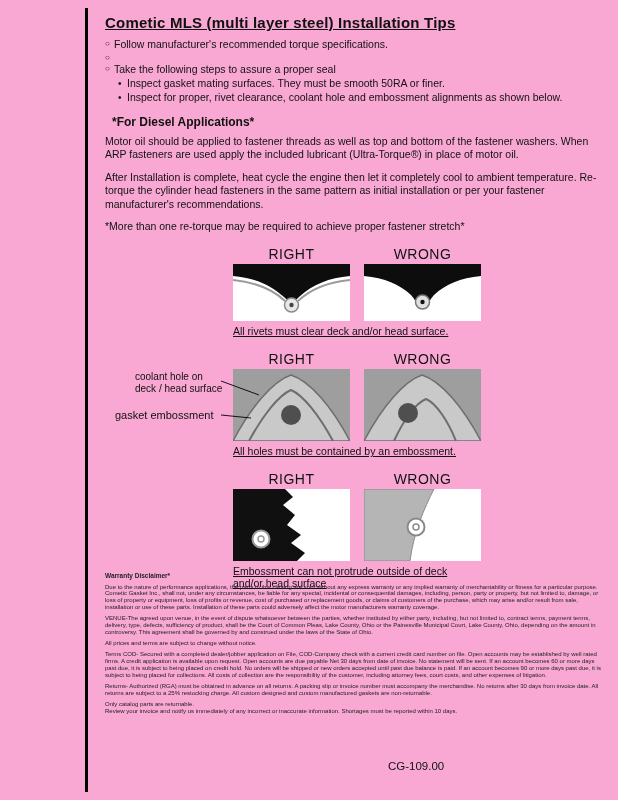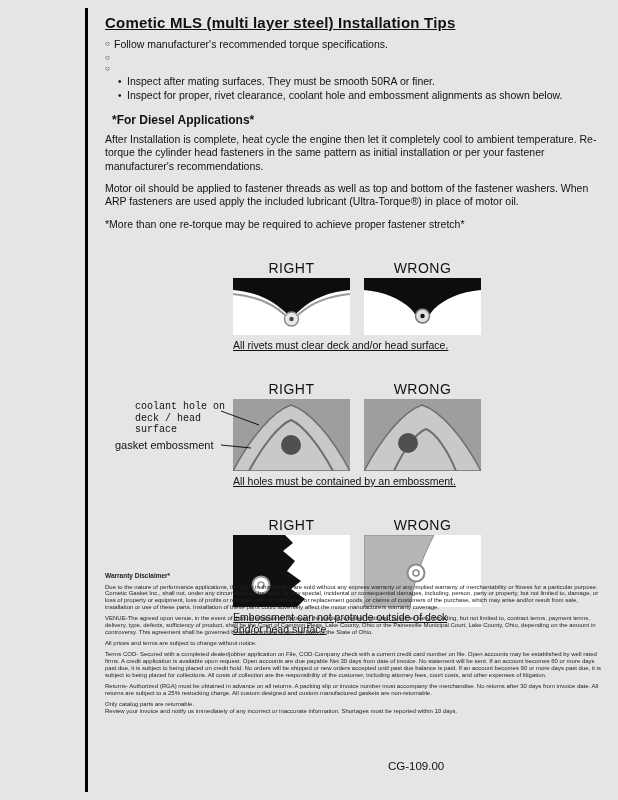--- a/index.html
+++ b/index.html
@@ -1,34 +1,34 @@
 <!DOCTYPE html>
 <html><head>
 <meta charset="utf-8">
 <style>
   html,body{margin:0;padding:0;background:#fff;}
-  .page{position:relative;width:618px;height:800px;background:#e5e5e5;overflow:hidden;
+  .page{position:relative;width:618px;height:800px;background:#f9a8d4;overflow:hidden;
         font-family:"Liberation Sans",sans-serif;color:#111;}
   .left-rule{position:absolute;left:85px;top:8px;width:3px;height:784px;background:#000;}
   .content{position:absolute;left:105px;top:14px;width:500px;}
   .title{font-size:15px;font-weight:bold;text-decoration:underline;margin:0 0 7px 0;letter-spacing:.2px;}
   .bullet-row{display:flex;font-size:10.5px;line-height:1.32;}
   .bullet-row .marker{width:9px;flex:0 0 9px;font-size:8px;padding-top:1px;}
   .bullet-row.l2{margin-left:13px;}
   .bullet-row.l2 .marker{font-size:10px;padding-top:0;}
   .diesel-heading{font-weight:bold;font-size:12px;margin:10px 7px 6px;}
   .para{font-size:10.5px;line-height:1.28;margin:0 0 9px;width:494px;}
   .note{font-size:10.5px;margin:8px 0 12px;}
-  .figure-block{margin-left:128px;width:248px;margin-top:30px;position:relative;}
+  .figure-block{margin-left:128px;width:248px;margin-top:14px;position:relative;}
   .fig-headers{display:flex;gap:14px;}
   .fig-headers span{width:117px;text-align:center;font-size:14px;letter-spacing:.5px;}
   .fig-images{display:flex;gap:14px;margin-top:2px;}
   .fig-images svg{display:block;}
   .fig-caption{font-size:10.5px;margin-top:4px;white-space:pre-line;text-decoration:underline;}
-  .coolant-label{position:absolute;left:-98px;top:20px;width:96px;font-size:10px;line-height:1.18;white-space:pre-line;font-family:Liberation Mono, monospace;}
+  .coolant-label{position:absolute;left:-98px;top:20px;width:96px;font-size:10px;line-height:1.18;white-space:pre-line;}
   .emboss-label{position:absolute;left:-118px;top:58px;width:110px;font-size:11px;}
   .leader-lines{position:absolute;left:-12px;top:18px;width:44px;height:64px;pointer-events:none;}
   .disclaimer{position:absolute;left:105px;top:572px;width:500px;font-size:6px;line-height:1.16;color:#222;}
   .disclaimer .disc-heading{font-weight:bold;font-size:6.5px;margin:0 0 4px;}
   .disclaimer p{margin:0 0 4px;}
   .footer-code{position:absolute;left:388px;top:760px;font-size:11.5px;color:#111;}
 </style>
 </head>
 <body>
 
@@ -41,34 +41,35 @@
     <div>
       <div class="bullet-row">
         <span class="marker">○</span>
         <span>Follow manufacturer's recommended torque specifications.</span>
       </div>
       <div class="bullet-row">
         <span class="marker">○</span>
       </div>
       <div class="bullet-row">
         <span class="marker">○</span>
+        <span>Take the following steps to assure a proper seal</span>
       </div>
       <div class="bullet-row l2">
         <span class="marker">•</span>
-        <span>Inspect after mating surfaces.  They must be smooth 50RA or finer.</span>
+        <span>Inspect gasket mating surfaces.  They must be smooth 50RA or finer.</span>
       </div>
       <div class="bullet-row l2">
         <span class="marker">•</span>
         <span>Inspect for proper, rivet clearance, coolant hole and embossment alignments as shown below.</span>
       </div>
     </div>
 
     <div class="diesel-heading">*For Diesel Applications*</div>
+    <p class="para">Motor oil should be applied to fastener threads as well as top and bottom of the fastener washers. When ARP fasteners are used apply the included lubricant (Ultra-Torque®) in place of motor oil.</p>
     <p class="para">After Installation is complete, heat cycle the engine then let it completely cool to ambient temperature. Re-torque the cylinder head fasteners in the same pattern as initial installation or per your fastener manufacturer's recommendations.</p>
-    <p class="para">Motor oil should be applied to fastener threads as well as top and bottom of the fastener washers. When ARP fasteners are used apply the included lubricant (Ultra-Torque®) in place of motor oil.</p>
     <p class="note">*More than one re-torque may be required to achieve proper fastener stretch*</p>
 
     <div class="figure-block">
       <div class="fig-headers">
         <span>RIGHT</span>
         <span>WRONG</span>
       </div>
       <div class="fig-images">
         <svg width="117" height="57" viewBox="0 0 117 57">
           <rect width="117" height="57" fill="#ffffff"></rect>

